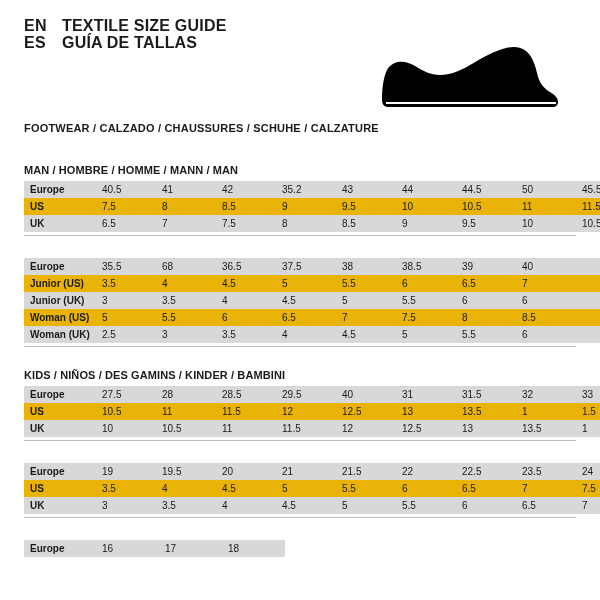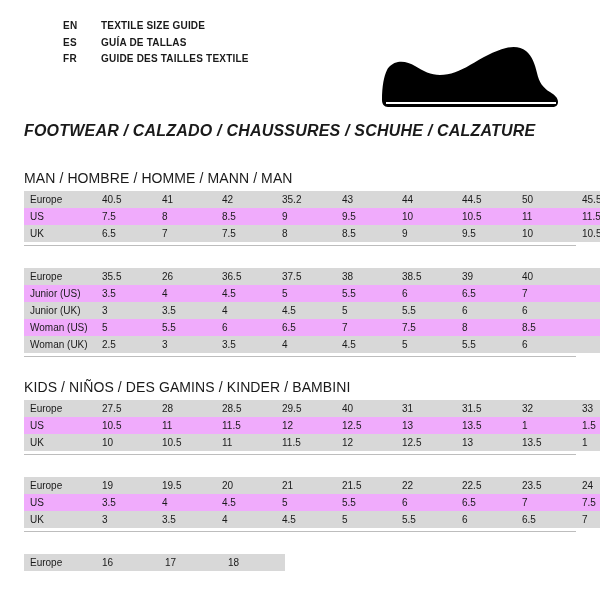--- a/index.html
+++ b/index.html
@@ -22,23 +22,22 @@
     padding: 18px 24px 0 24px;
   }
 
   
   .header {
     position: relative;
     height: 98px;
   }
   .lang-table {
     border-collapse: collapse;
-    font-size: 10px;
+    font-size: 16px;
     letter-spacing: .2px;
-    margin-left: 39px;
   }
   .lang-table td {
     padding: 0 0 1.5px 0;
     vertical-align: top;
     line-height: 15px;
     white-space: nowrap;
   }
   .lang-code {
     width: 38px;
     font-weight: bold;
@@ -49,66 +48,66 @@
   }
   .shoe-icon {
     position: absolute;
     top: 24px;
     right: 16px;
     width: 186px;
     height: 72px;
   }
 
   .category-title {
-    font-size: 16px;
+    font-size: 11px;
     font-weight: bold;
     letter-spacing: .2px;
     margin: 6px 0 0 0;
     padding: 0;
-    font-style: italic;
   }
 
   
   .group {
     margin-top: 22px;
   }
   .group.first {
     margin-top: 30px;
   }
   .group-title {
-    font-size: 14px;
-    font-weight: normal;
+    font-size: 11px;
+    font-weight: bold;
     letter-spacing: .1px;
     margin-bottom: 5px;
     margin-top: 18px;
   }
   table.sizes {
     border-collapse: collapse;
     font-size: 10px;
     table-layout: fixed;
   }
   table.sizes.full { width: 552px; }
   table.sizes.babies { width: 238px; }
   table.sizes td {
     height: 17px;
     line-height: 17px;
     padding: 0 0 0 6px;
     white-space: nowrap;
     overflow: hidden;
   }
   table.sizes .rowhead {
     width: 66px;
+    font-weight: bold;
   }
   table.sizes.full td.cell { width: 54px; }
   table.sizes.babies td.cell { width: 57px; }
   tr.shaded td {
     background: #d8d8d8;
   }
   tr.plain td {
-    background: #f0abfc;
+    background: #eab308;
   }
   .sep {
     height: 1px;
     background: #bdbdbd;
     margin-top: 3px;
   }
 </style>
 </head>
 <body>
 
@@ -117,24 +116,20 @@
   <div class="header">
     <table class="lang-table">
       <tbody>
         <tr>
           <td class="lang-code">EN</td>
           <td class="lang-name">TEXTILE SIZE GUIDE</td>
         </tr>
         <tr>
           <td class="lang-code">ES</td>
           <td class="lang-name">GUÍA DE TALLAS</td>
-        </tr>
-        <tr>
-          <td class="lang-code">FR</td>
-          <td class="lang-name">GUIDE DES TAILLES TEXTILE</td>
         </tr>
       </tbody>
     </table>
 
     <svg class="shoe-icon" viewBox="0 0 186 72" aria-hidden="true">
       <path fill="#000000" d="M8 58 C8 44 10 34 13 28 C15 24 19 21 24 20 C30 19 36 21 41 24
         C49 29 57 33 66 33 C76 33 86 29 96 23 C108 16 120 9 132 6
         C140 4 147 5 152 9 C158 14 161 22 163 31 C165 40 169 46 176 50
         C181 53 184 56 184 60 C184 63 182 65 178 65 L14 65 C10 65 8 62 8 58 Z"></path>
       <path fill="#ffffff" d="M12 60 L182 60 L182 62 L12 62 Z"></path>
@@ -190,21 +185,21 @@
     </table>
     <div class="sep"></div>
   </div>
 
   <div class="group">
     <table class="sizes full">
       <tbody>
         <tr class="shaded">
           <td class="rowhead">Europe</td>
           <td class="cell">35.5</td>
-          <td class="cell">26</td>
+          <td class="cell">68</td>
           <td class="cell">36.5</td>
           <td class="cell">37.5</td>
           <td class="cell">38</td>
           <td class="cell">38.5</td>
           <td class="cell">39</td>
           <td class="cell">40</td>
           <td class="cell"></td>
 
         </tr>
         <tr class="plain">

